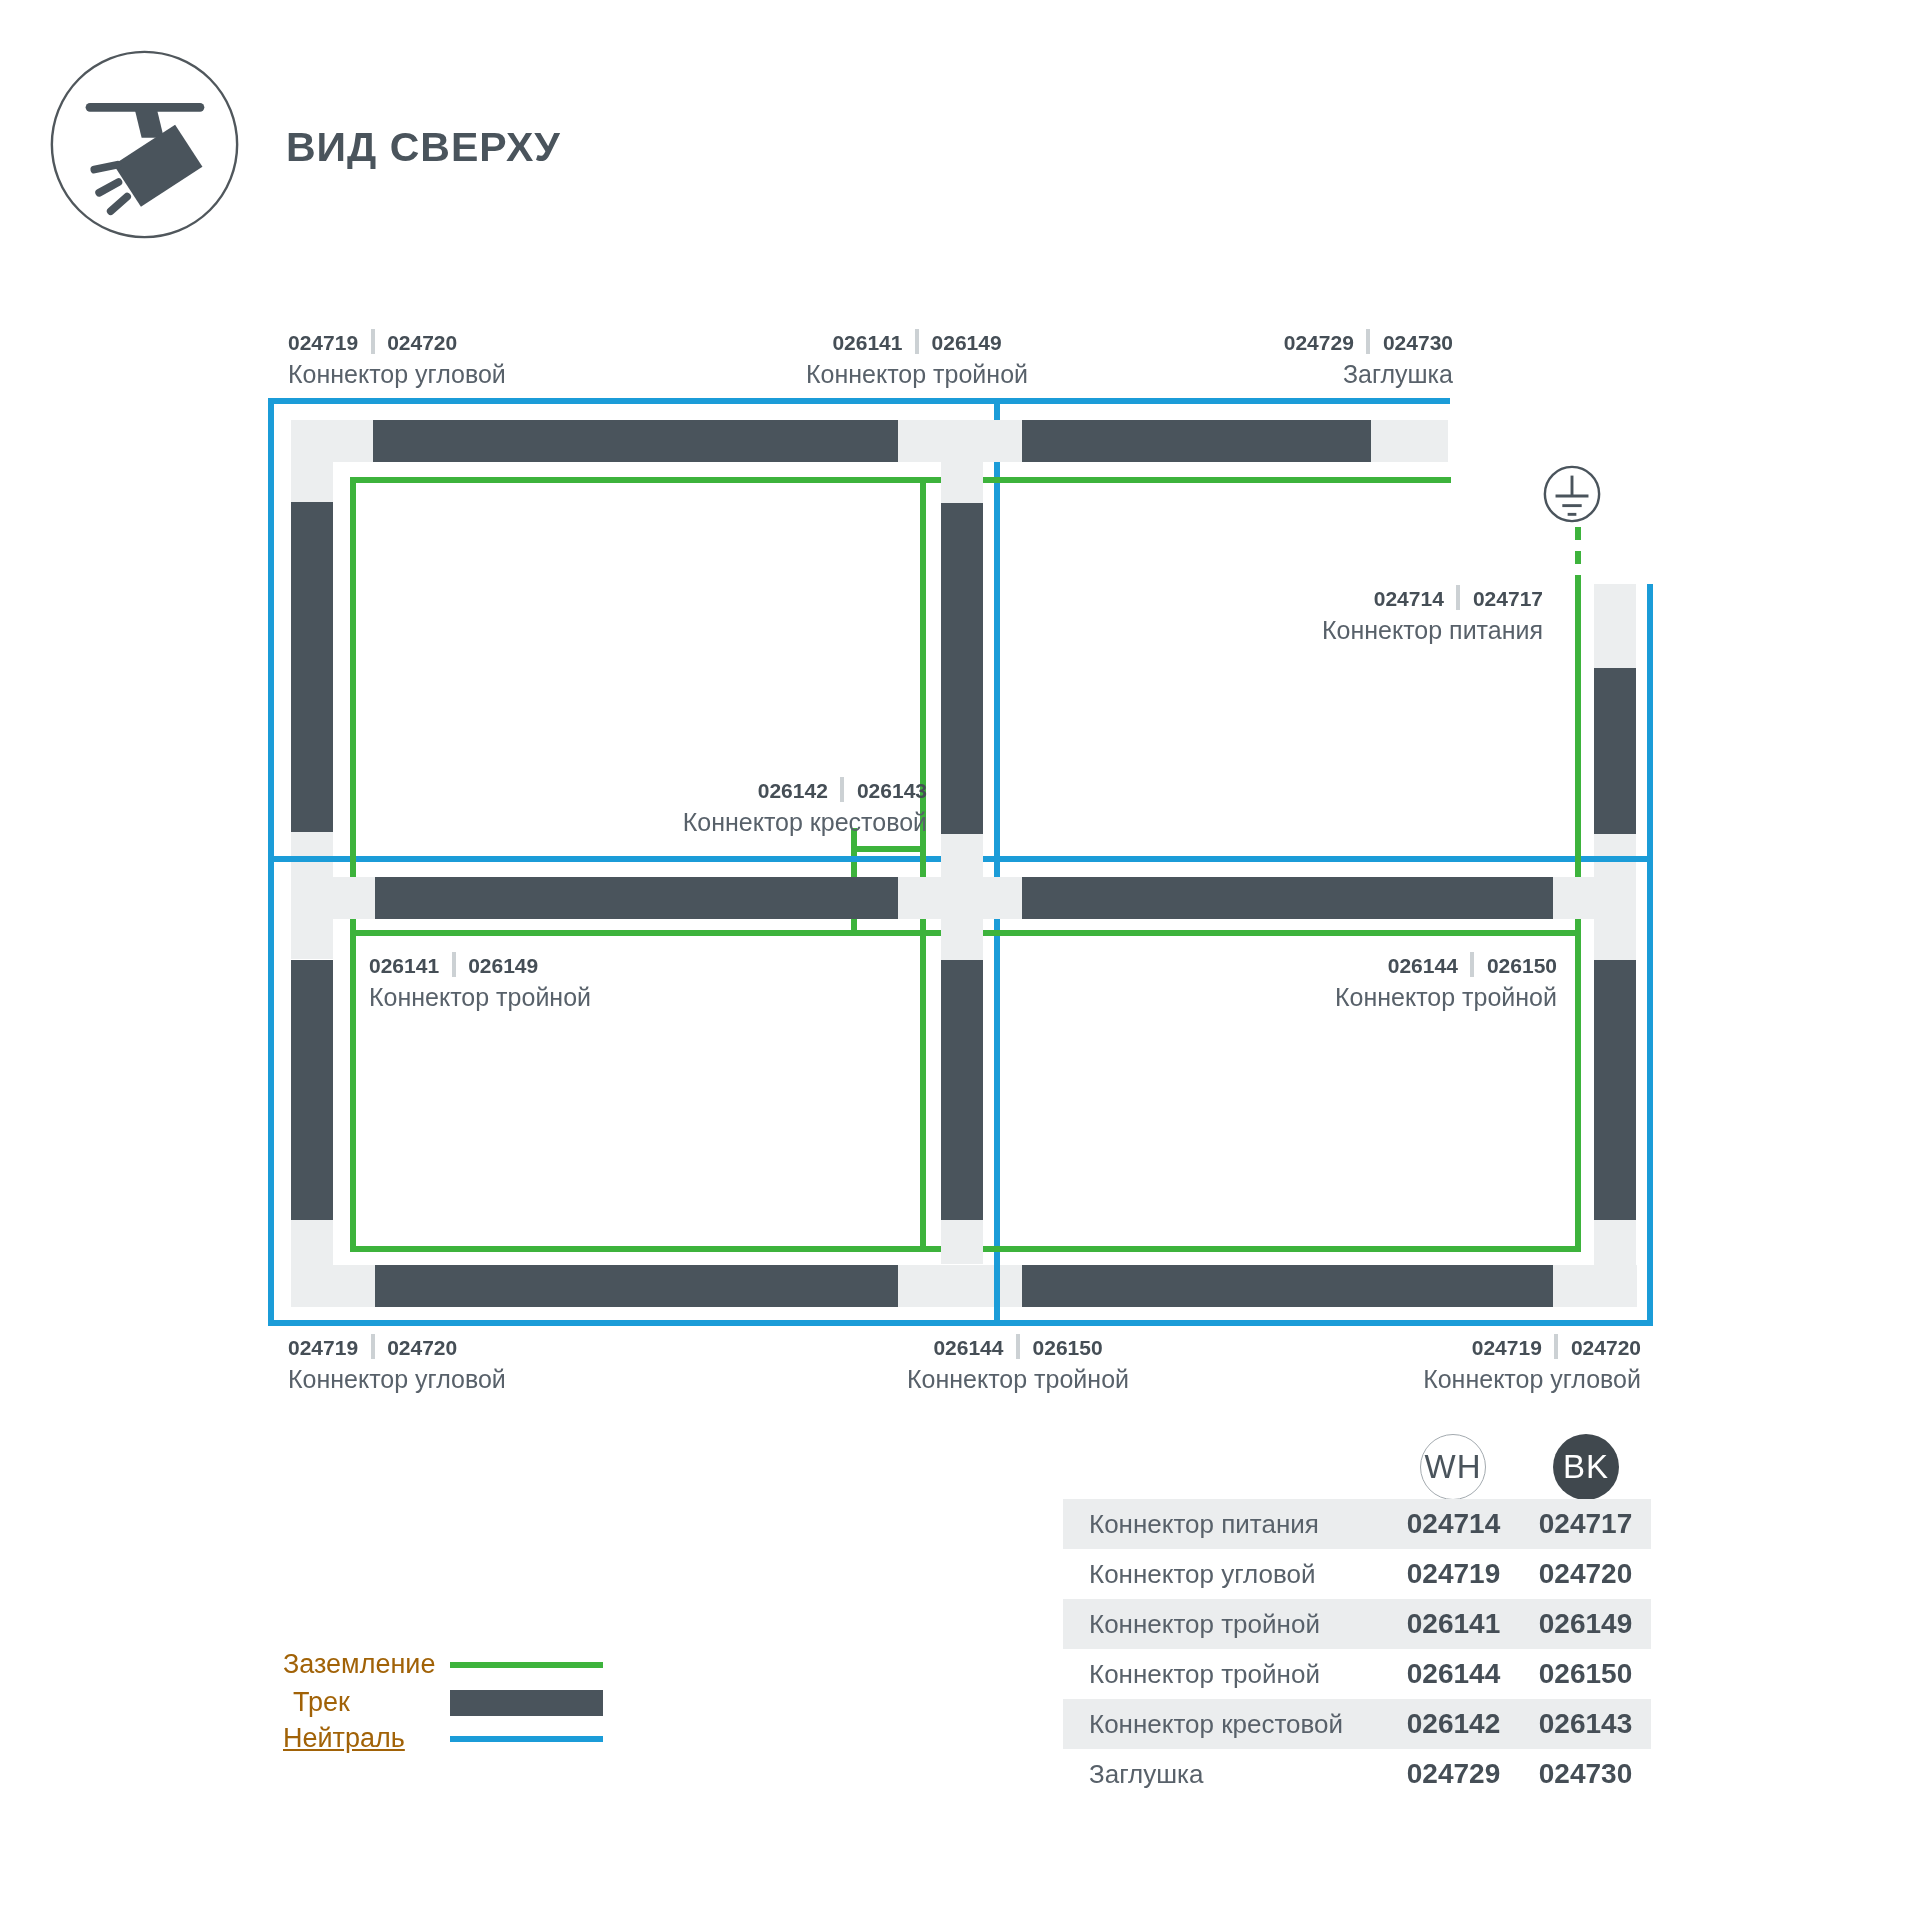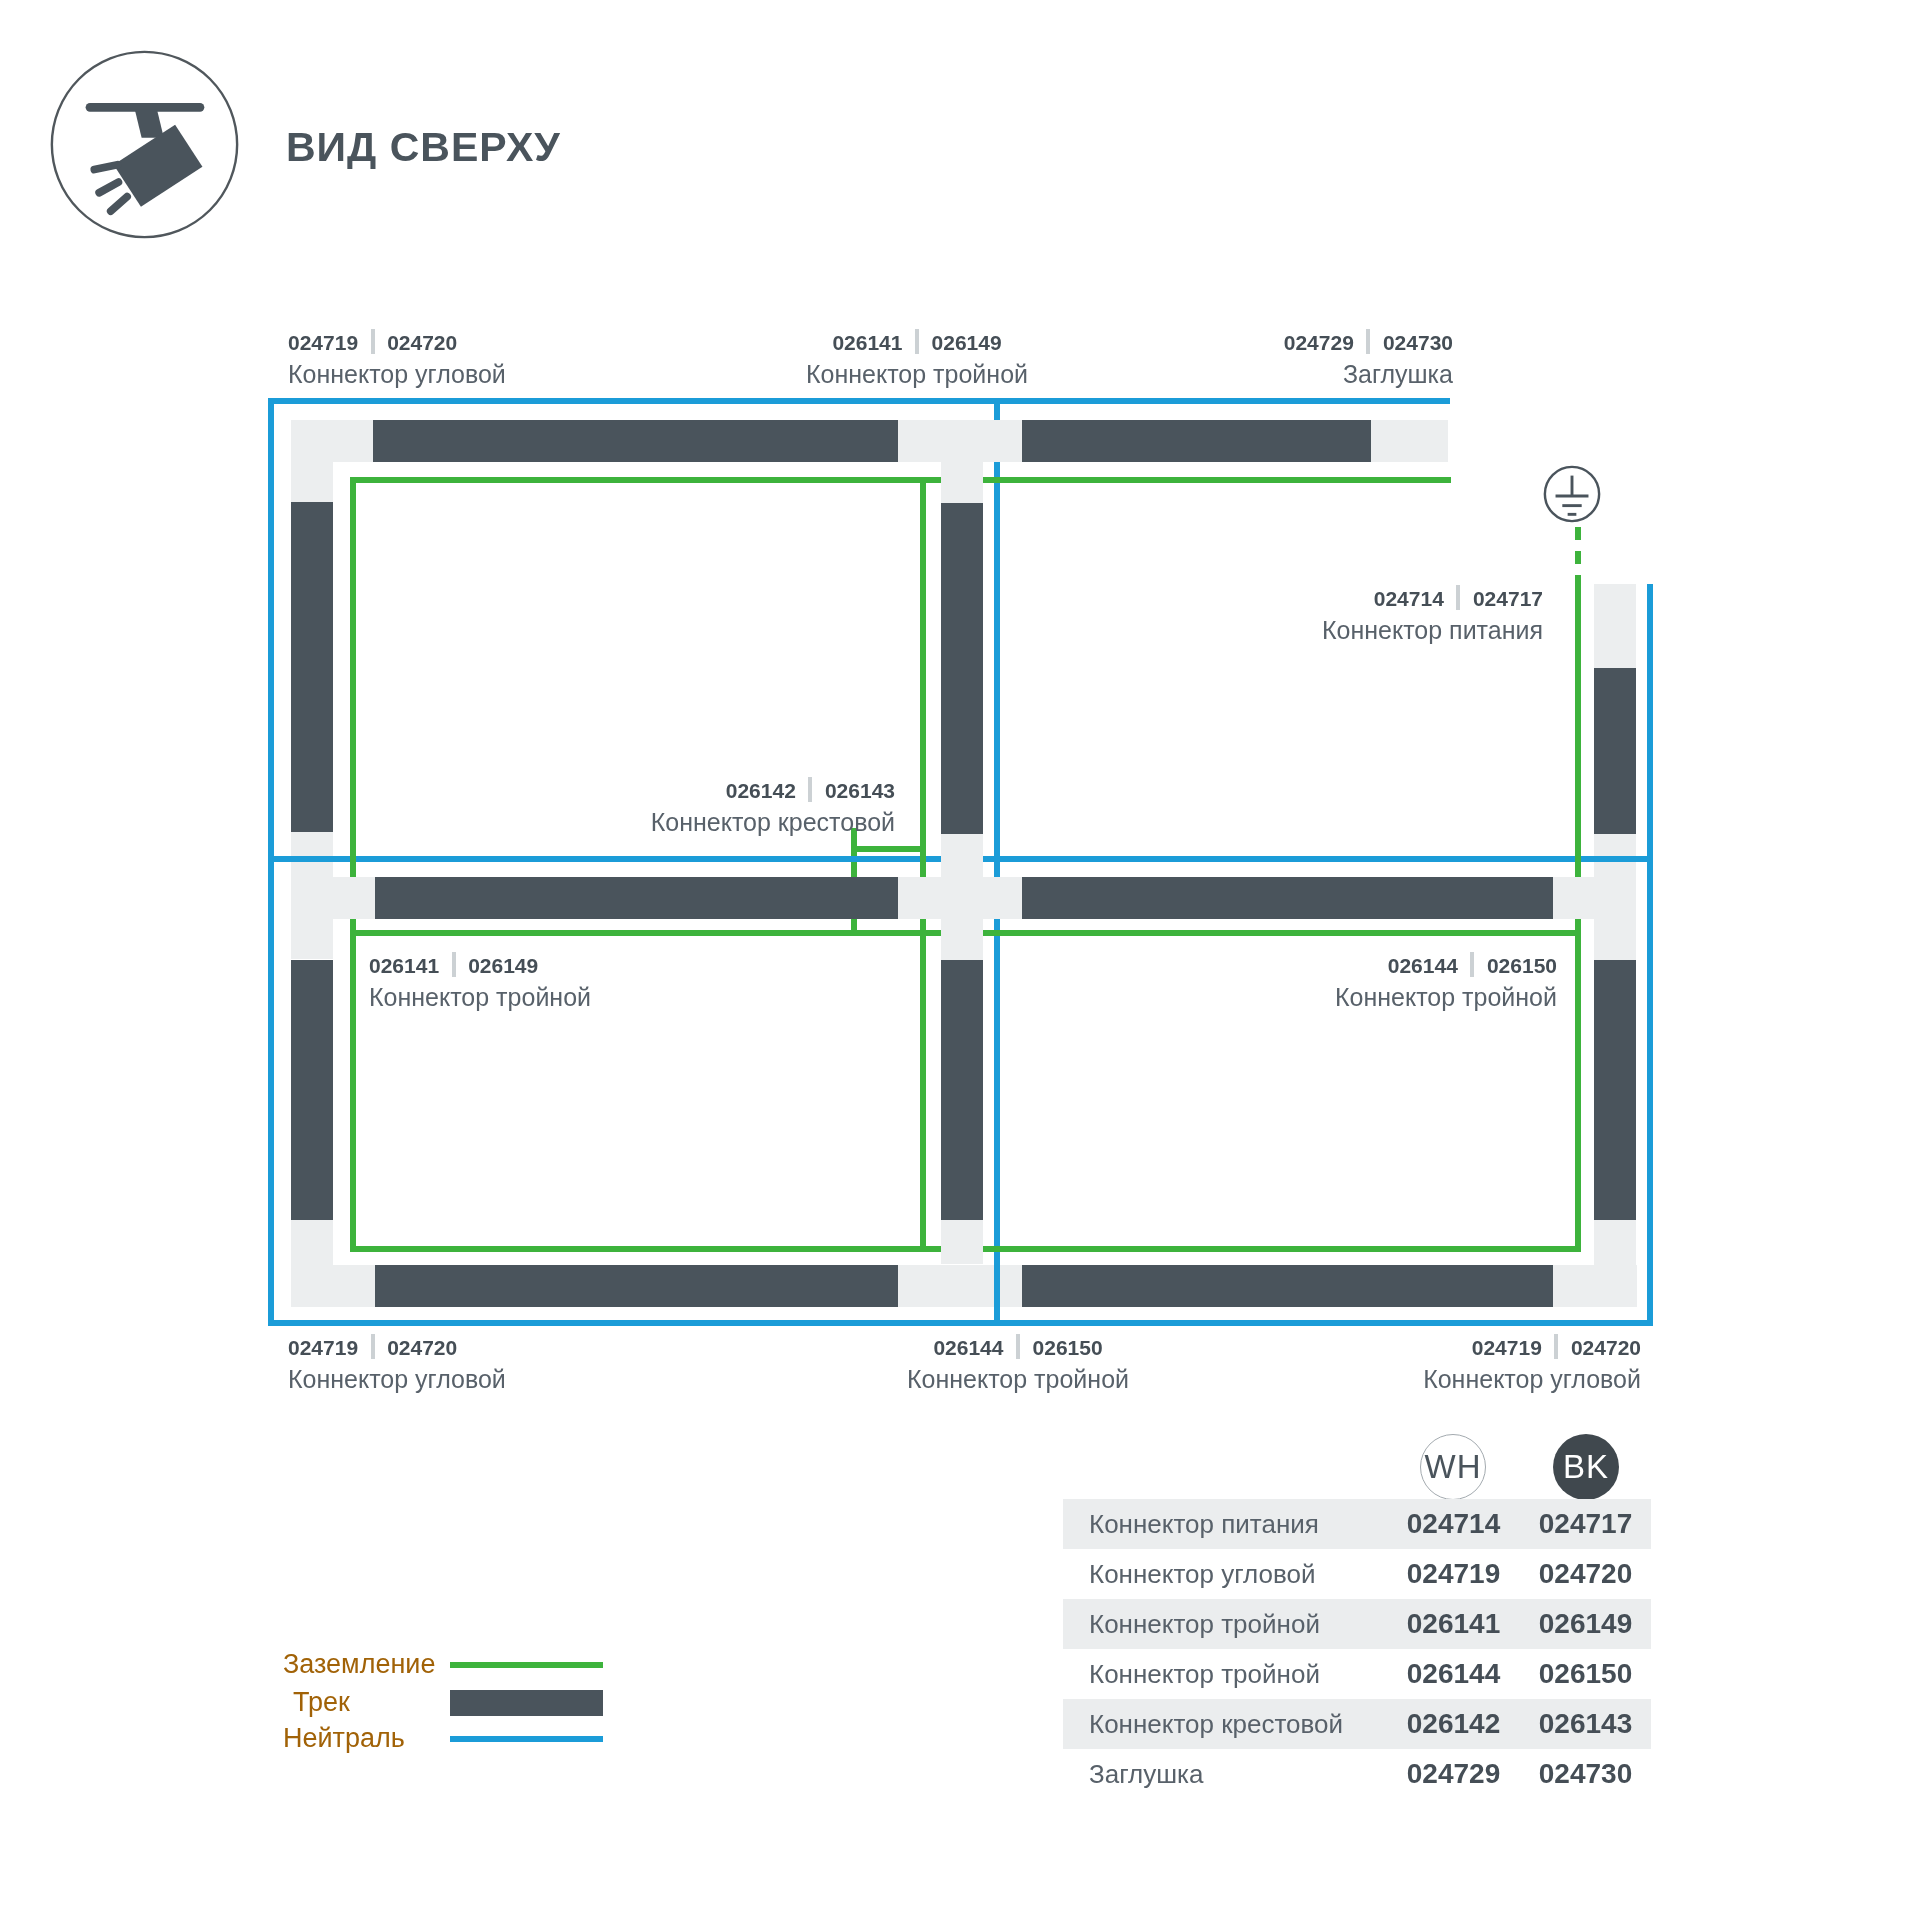--- a/index.html
+++ b/index.html
@@ -137,21 +137,21 @@
   <div class="pname">Коннектор тройной</div>
 </div>
 <div class="plabel t-right" style="right:478px;top:326px;">
   <div class="codes"><span>024729</span><span class="sep"></span><span>024730</span></div>
   <div class="pname">Заглушка</div>
 </div>
 <div class="plabel t-right" style="right:388px;top:582px;">
   <div class="codes"><span>024714</span><span class="sep"></span><span>024717</span></div>
   <div class="pname">Коннектор питания</div>
 </div>
-<div class="plabel t-right" style="right:1036px;top:774px;margin-left:8px;">
+<div class="plabel t-right" style="right:1004px;top:774px;margin-left:8px;">
   <div class="codes"><span>026142</span><span class="sep"></span><span>026143</span></div>
   <div class="pname">Коннектор крестовой</div>
 </div>
 <div class="plabel t-left" style="left:369px;top:949px;">
   <div class="codes"><span>026141</span><span class="sep"></span><span>026149</span></div>
   <div class="pname">Коннектор тройной</div>
 </div>
 <div class="plabel t-right" style="right:374px;top:949px;">
   <div class="codes"><span>026144</span><span class="sep"></span><span>026150</span></div>
   <div class="pname">Коннектор тройной</div>
@@ -166,21 +166,21 @@
 </div>
 <div class="plabel t-right" style="right:290px;top:1331px;">
   <div class="codes"><span>024719</span><span class="sep"></span><span>024720</span></div>
   <div class="pname">Коннектор угловой</div>
 </div>
 
 <div class="leg-label" style="left:283px;top:1648px;">Заземление</div>
 <div class="leg-swatch green" style="left:450px;top:1662px;width:153px;height:5.8px;background:#3db33c;"></div>
 <div class="leg-label" style="left:293px;top:1686px;">Трек</div>
 <div class="leg-swatch" style="left:450px;top:1690px;width:153px;height:26px;background:#4a545c;"></div>
-<div class="leg-label" style="left:283px;top:1722px;">Нейтраль</div>
+<div class="leg-label" style="left:283px;top:1722px;text-decoration:underline;">Нейтраль</div>
 <div class="leg-swatch" style="left:450px;top:1736px;width:153px;height:5.8px;background:#1b9cd8;"></div>
 
 <div class="ab ptable">
   <div class="badge wh">WH</div>
   <div class="badge bk">BK</div>
   <div class="rows">
     <div class="trow band">
       <span class="rlabel">Коннектор питания</span>
       <span class="val vwh">024714</span>
       <span class="val vbk">024717</span>

